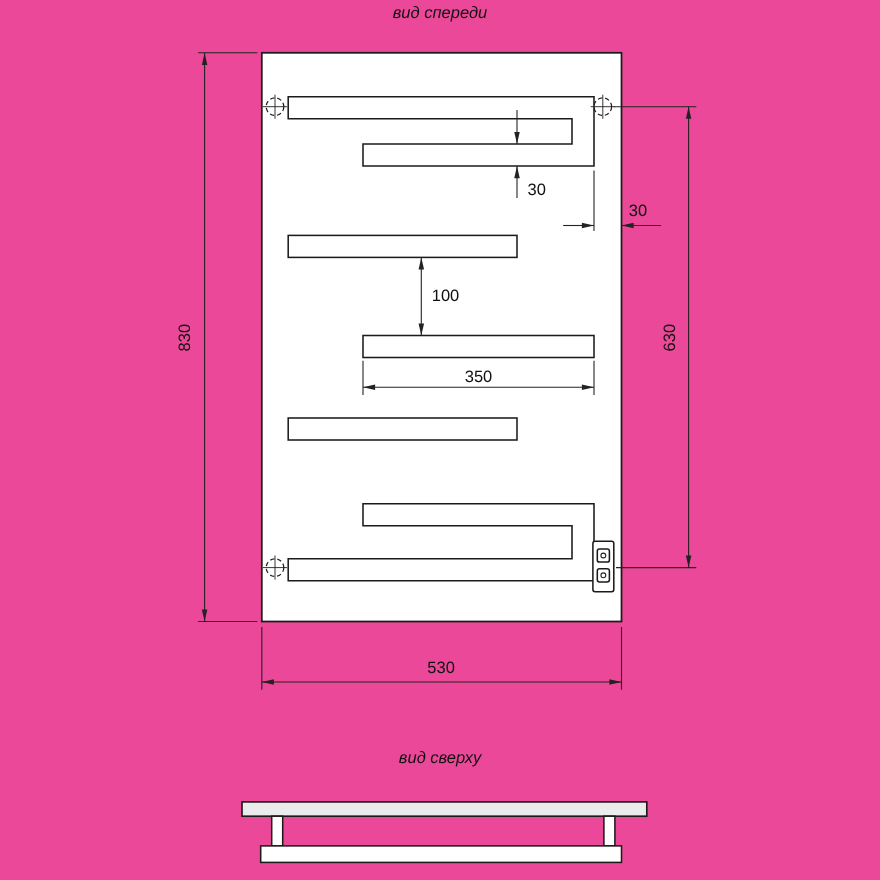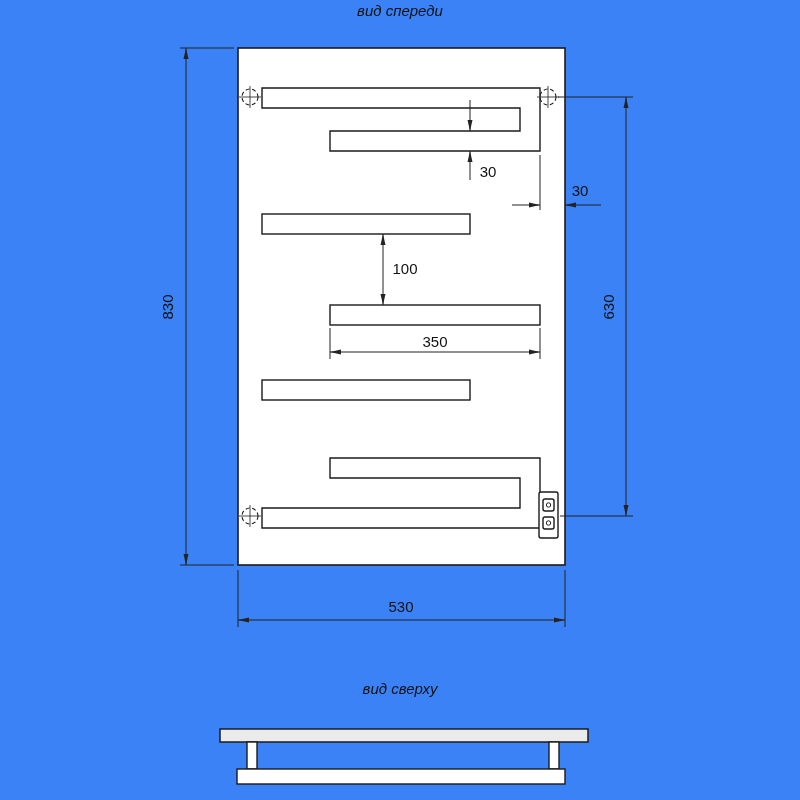--- a/index.html
+++ b/index.html
@@ -1,16 +1,16 @@
 <!DOCTYPE html>
 <html><head>
 <meta charset="utf-8">
 <style>
   html,body{margin:0;padding:0;background:#fff;}
-  .canvas{position:relative;width:800px;height:800px;background:#3b82f6;overflow:hidden;
+  .canvas{position:relative;width:800px;height:800px;background:#ec4899;overflow:hidden;
           font-family:"Liberation Sans",sans-serif;}
   svg{position:absolute;left:0;top:0;}
   .outline{fill:#ffffff;stroke:#1b1b1b;stroke-width:1.6;}
   .pipe{fill:#ffffff;stroke:#1b1b1b;stroke-width:1.4;}
   .dashed{fill:none;stroke:#1b1b1b;stroke-width:1.1;stroke-dasharray:4 2.6;}
   .cross{stroke:#1b1b1b;stroke-width:.8;}
   .dim{stroke:#232323;stroke-width:1;fill:none;}
   .arrow{fill:#232323;stroke:none;}
   .dimtext{font:15px "Liberation Sans",sans-serif;fill:#111111;}
   .title{font:italic 15px "Liberation Sans",sans-serif;fill:#111111;}

